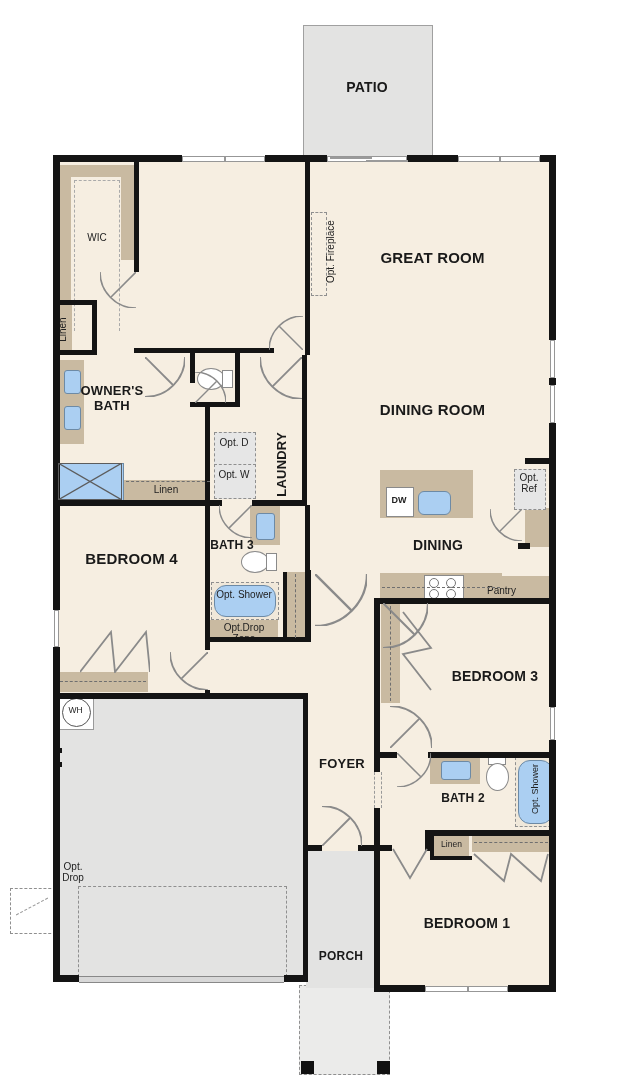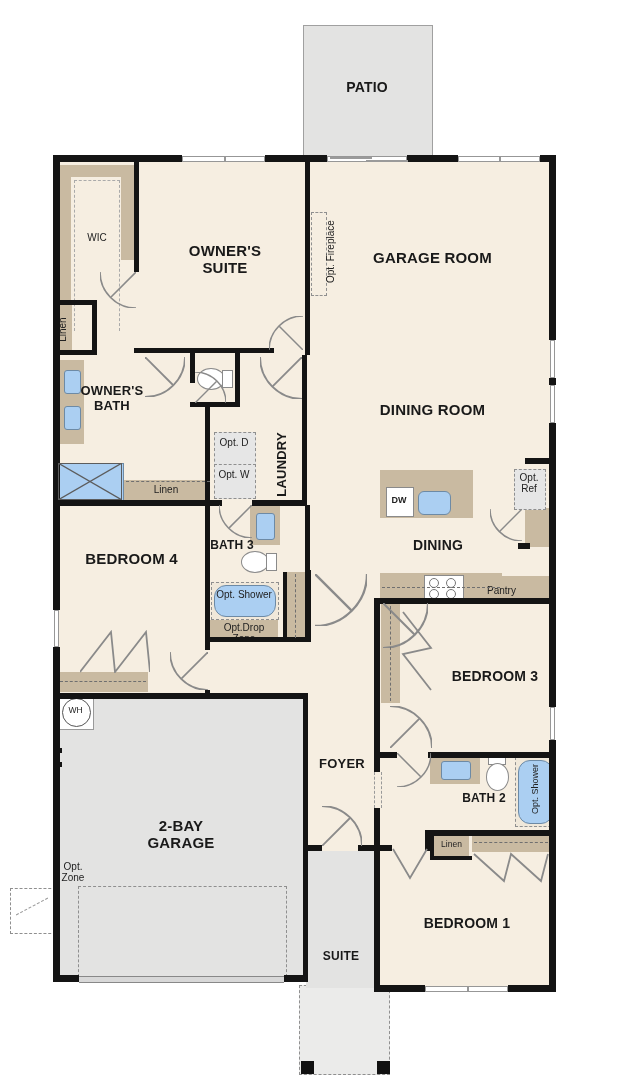--- a/index.html
+++ b/index.html
@@ -93,47 +93,45 @@
   <div class="tan" style="left:430px;top:756px;width:50px;height:28px"></div>
   <div class="blue" style="left:441px;top:761px;width:28px;height:17px"></div>
   <div class="whitef" style="left:488px;top:755px;width:16px;height:8px"></div>
   <div class="whitef ellipse" style="left:486px;top:763px;width:21px;height:26px"></div>
   <div class="dashclear" style="left:515px;top:757px;width:39px;height:68px;background:#f0e8da"></div>
   <div class="blue" style="left:518px;top:760px;width:33px;height:62px;border-radius:12px"></div>
   <div class="tan" style="left:434px;top:836px;width:35px;height:20px"></div>
   <div class="tan" style="left:472px;top:832px;width:78px;height:20px"></div>
 
   <div class="lbl f14" style="left:303px;top:80px;width:128px">PATIO</div>
-  <div class="lbl f15" style="left:170px;top:242px;width:110px">OWNER'S SUITE</div>
-  <div class="lbl f15" style="left:355px;top:249px;width:155px">GARAGE ROOM</div>
+  <div class="lbl f15" style="left:355px;top:249px;width:155px">GREAT ROOM</div>
   <div class="s" style="left:75px;top:232px;width:44px">WIC</div>
   <div class="s rot" style="left:40px;top:324px;width:46px">Linen</div>
   <div class="lbl f13" style="left:68px;top:384px;width:88px">OWNER'S BATH</div>
   <div class="s rot" style="left:287px;top:246px;width:88px">Opt. Fireplace</div>
   <div class="lbl f15" style="left:360px;top:401px;width:145px">DINING ROOM</div>
   <div class="lbl f14" style="left:393px;top:538px;width:90px">DINING</div>
   <div class="lbl f13 rot" style="left:237px;top:457px;width:90px">LAUNDRY</div>
   <div class="s" style="left:214px;top:437px;width:40px">Opt. D</div>
   <div class="s" style="left:214px;top:469px;width:40px">Opt. W</div>
   <div class="s" style="left:126px;top:484px;width:80px">Linen</div>
   <div class="s" style="left:513px;top:472px;width:32px">Opt. Ref</div>
   <div class="s" style="left:476px;top:585px;width:51px">Pantry</div>
   <div class="lbl f12" style="left:209px;top:539px;width:46px">BATH 3</div>
   <div class="s" style="left:215px;top:589px;width:58px">Opt. Shower</div>
   <div class="s" style="left:211px;top:622px;width:66px">Opt.Drop Zone</div>
   <div class="lbl f15" style="left:74px;top:550px;width:115px">BEDROOM 4</div>
-  <div class="lbl f15" style="left:136px;top:817px;width:90px">2-BAY GARAGE</div>
-  <div class="s" style="left:54px;top:861px;width:38px">Opt. Zone</div>
+  <div class="s" style="left:54px;top:861px;width:38px">Opt. Drop</div>
   <div class="lbl f13" style="left:309px;top:757px;width:66px">FOYER</div>
   <div class="lbl f14" style="left:432px;top:669px;width:126px">BEDROOM 3</div>
-  <div class="lbl f12" style="left:462px;top:792px;width:44px">BATH 2</div>
+  <div class="lbl f12" style="left:441px;top:792px;width:44px">BATH 2</div>
   <div class="s f9 rot" style="left:506px;top:784px;width:58px">Opt. Shower</div>
   <div class="s f85" style="left:434px;top:840px;width:35px">Linen</div>
   <div class="lbl f14" style="left:404px;top:916px;width:126px">BEDROOM 1</div>
-  <div class="lbl f12" style="left:309px;top:950px;width:64px">SUITE</div>
+  <div class="lbl f12" style="left:309px;top:950px;width:64px">PORCH</div>
   <div class="s f9" style="left:386px;top:495px;width:26px;font-weight:700">DW</div>
   <div class="s f85" style="left:58px;top:706px;width:35px">WH</div>
 <div class="wall" style="left: 53px; top: 155px; width: 129px; height: 7px;"></div>
     <div class="wall" style="left: 265px; top: 155px; width: 62px; height: 7px;"></div>
     <div class="wall" style="left: 407px; top: 155px; width: 51px; height: 7px;"></div>
     <div class="wall" style="left: 540px; top: 155px; width: 16px; height: 7px;"></div>
     <div class="wall" style="left: 53px; top: 162px; width: 7px; height: 448px;"></div>
     <div class="wall" style="left: 53px; top: 647px; width: 7px; height: 335px;"></div>
     <div class="wall" style="left: 549px; top: 162px; width: 7px; height: 178px;"></div>
     <div class="wall" style="left: 549px; top: 378px; width: 7px; height: 7px;"></div>

